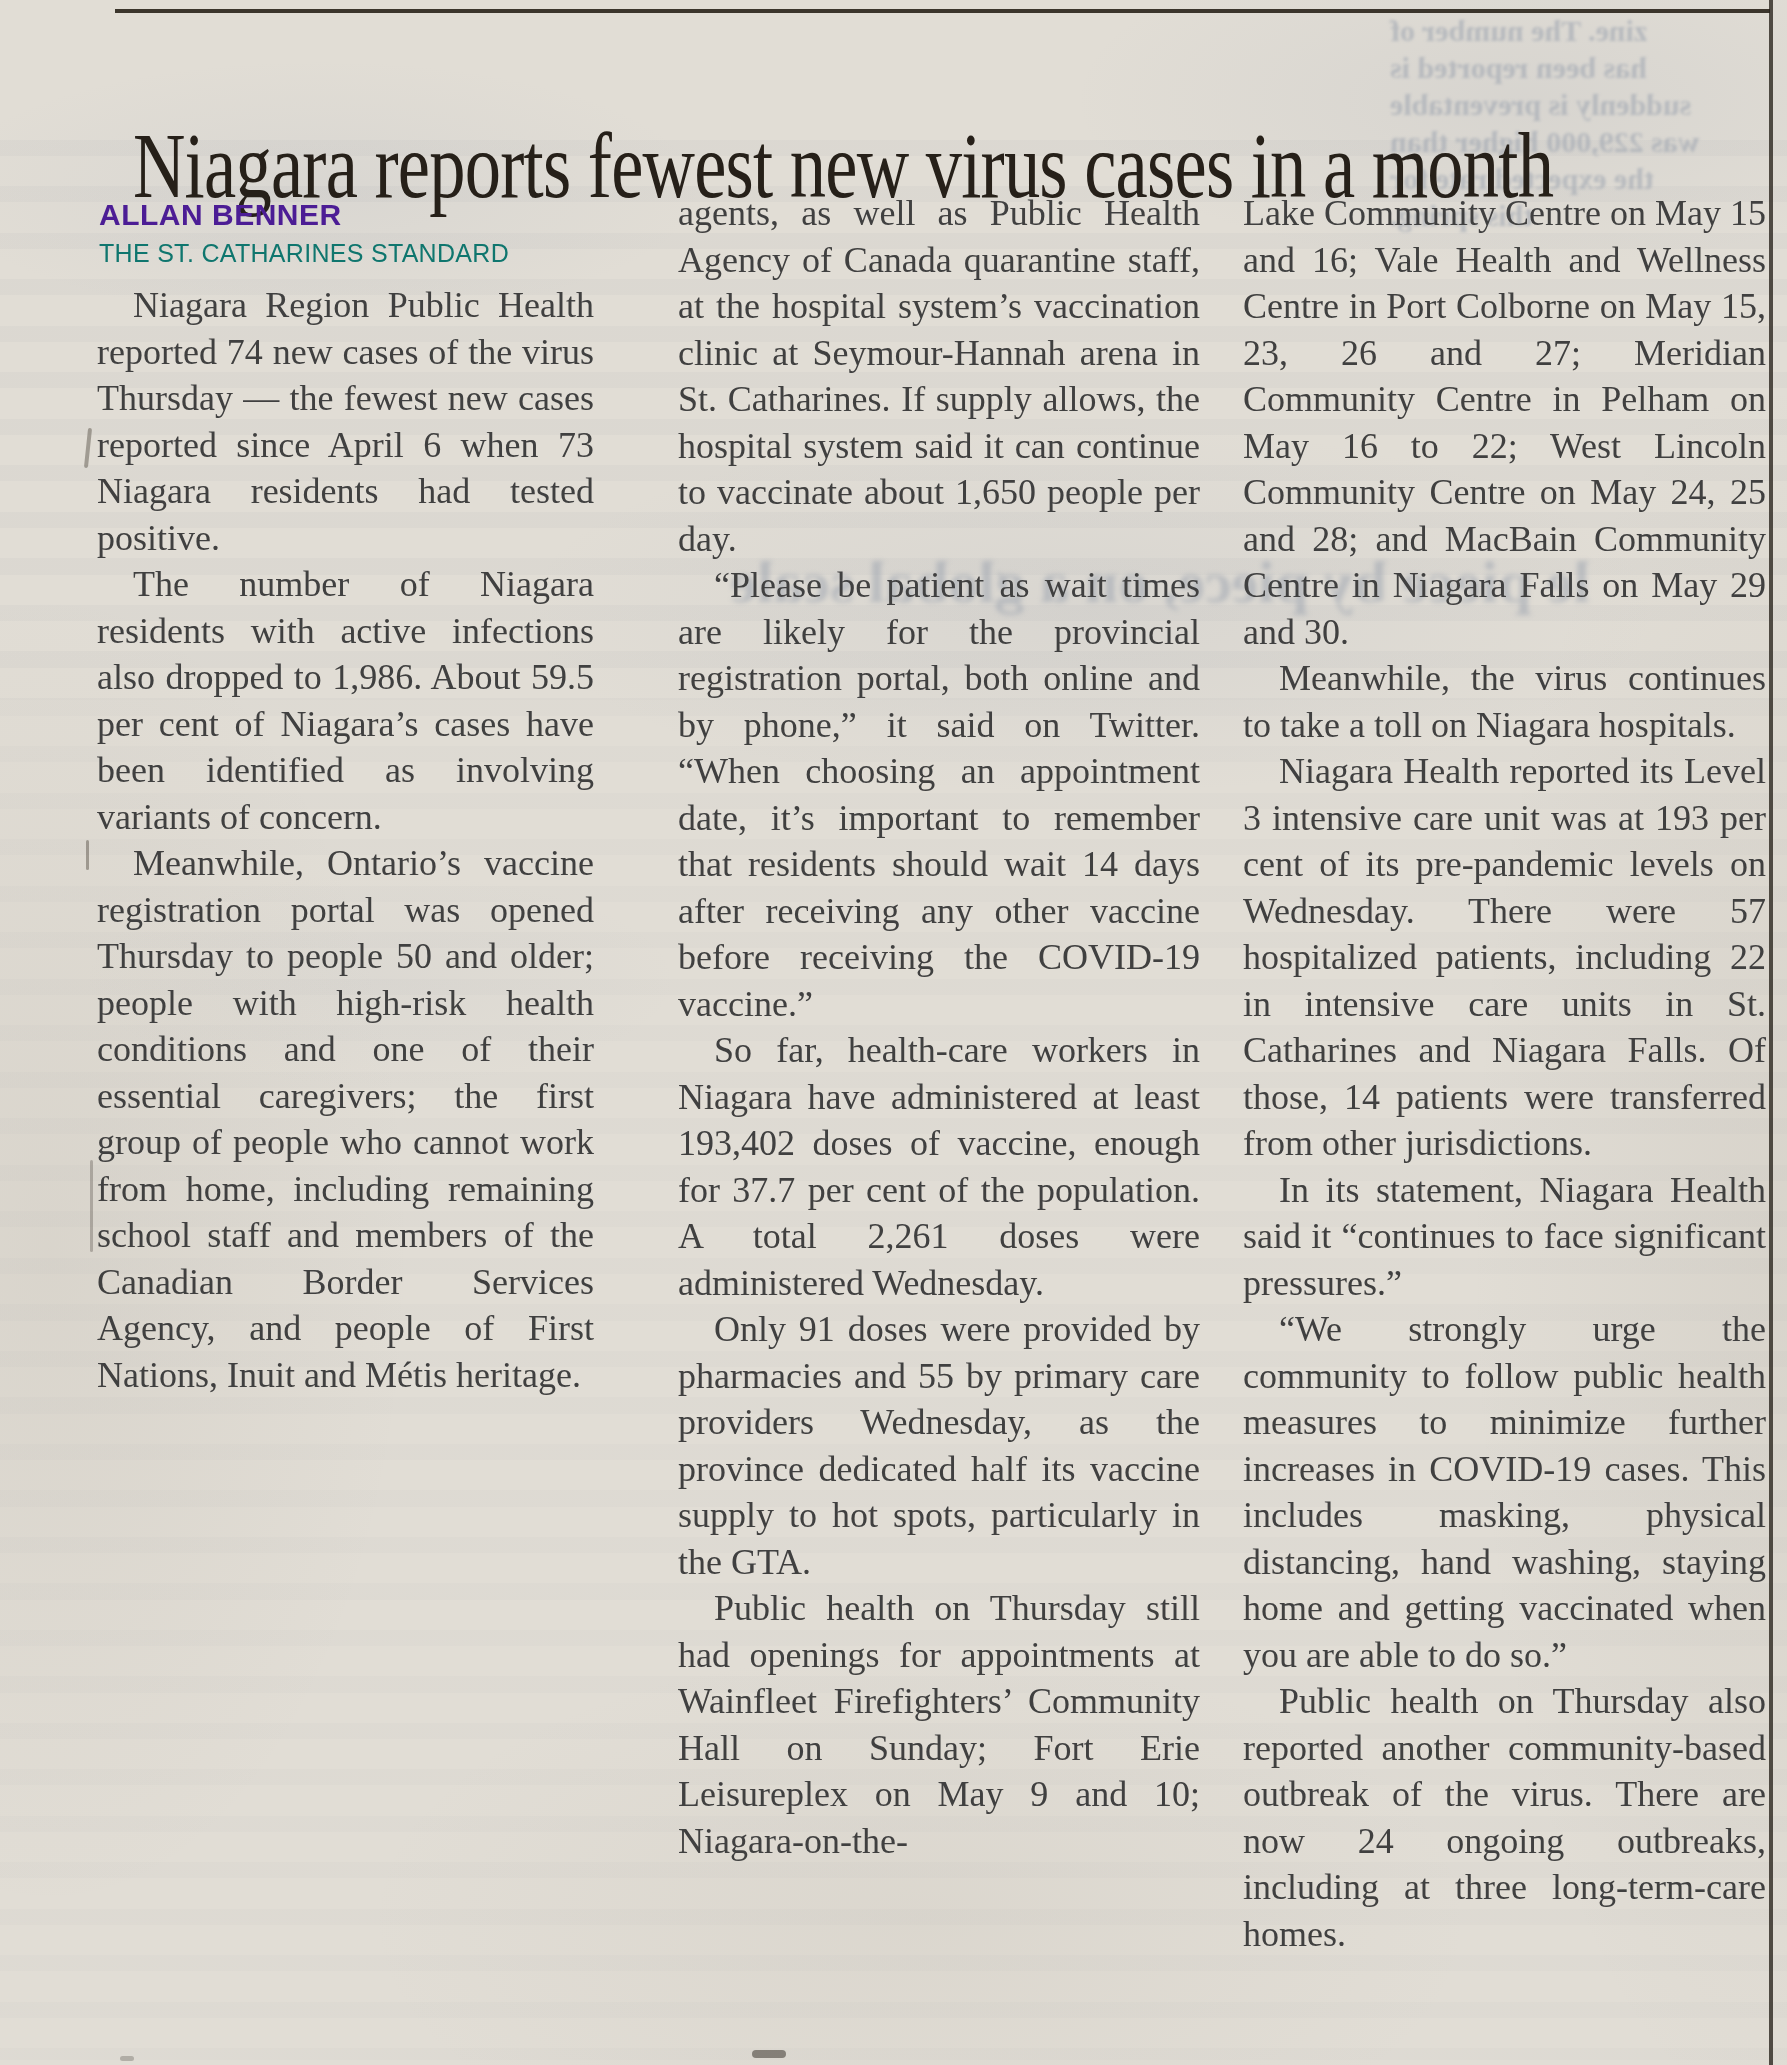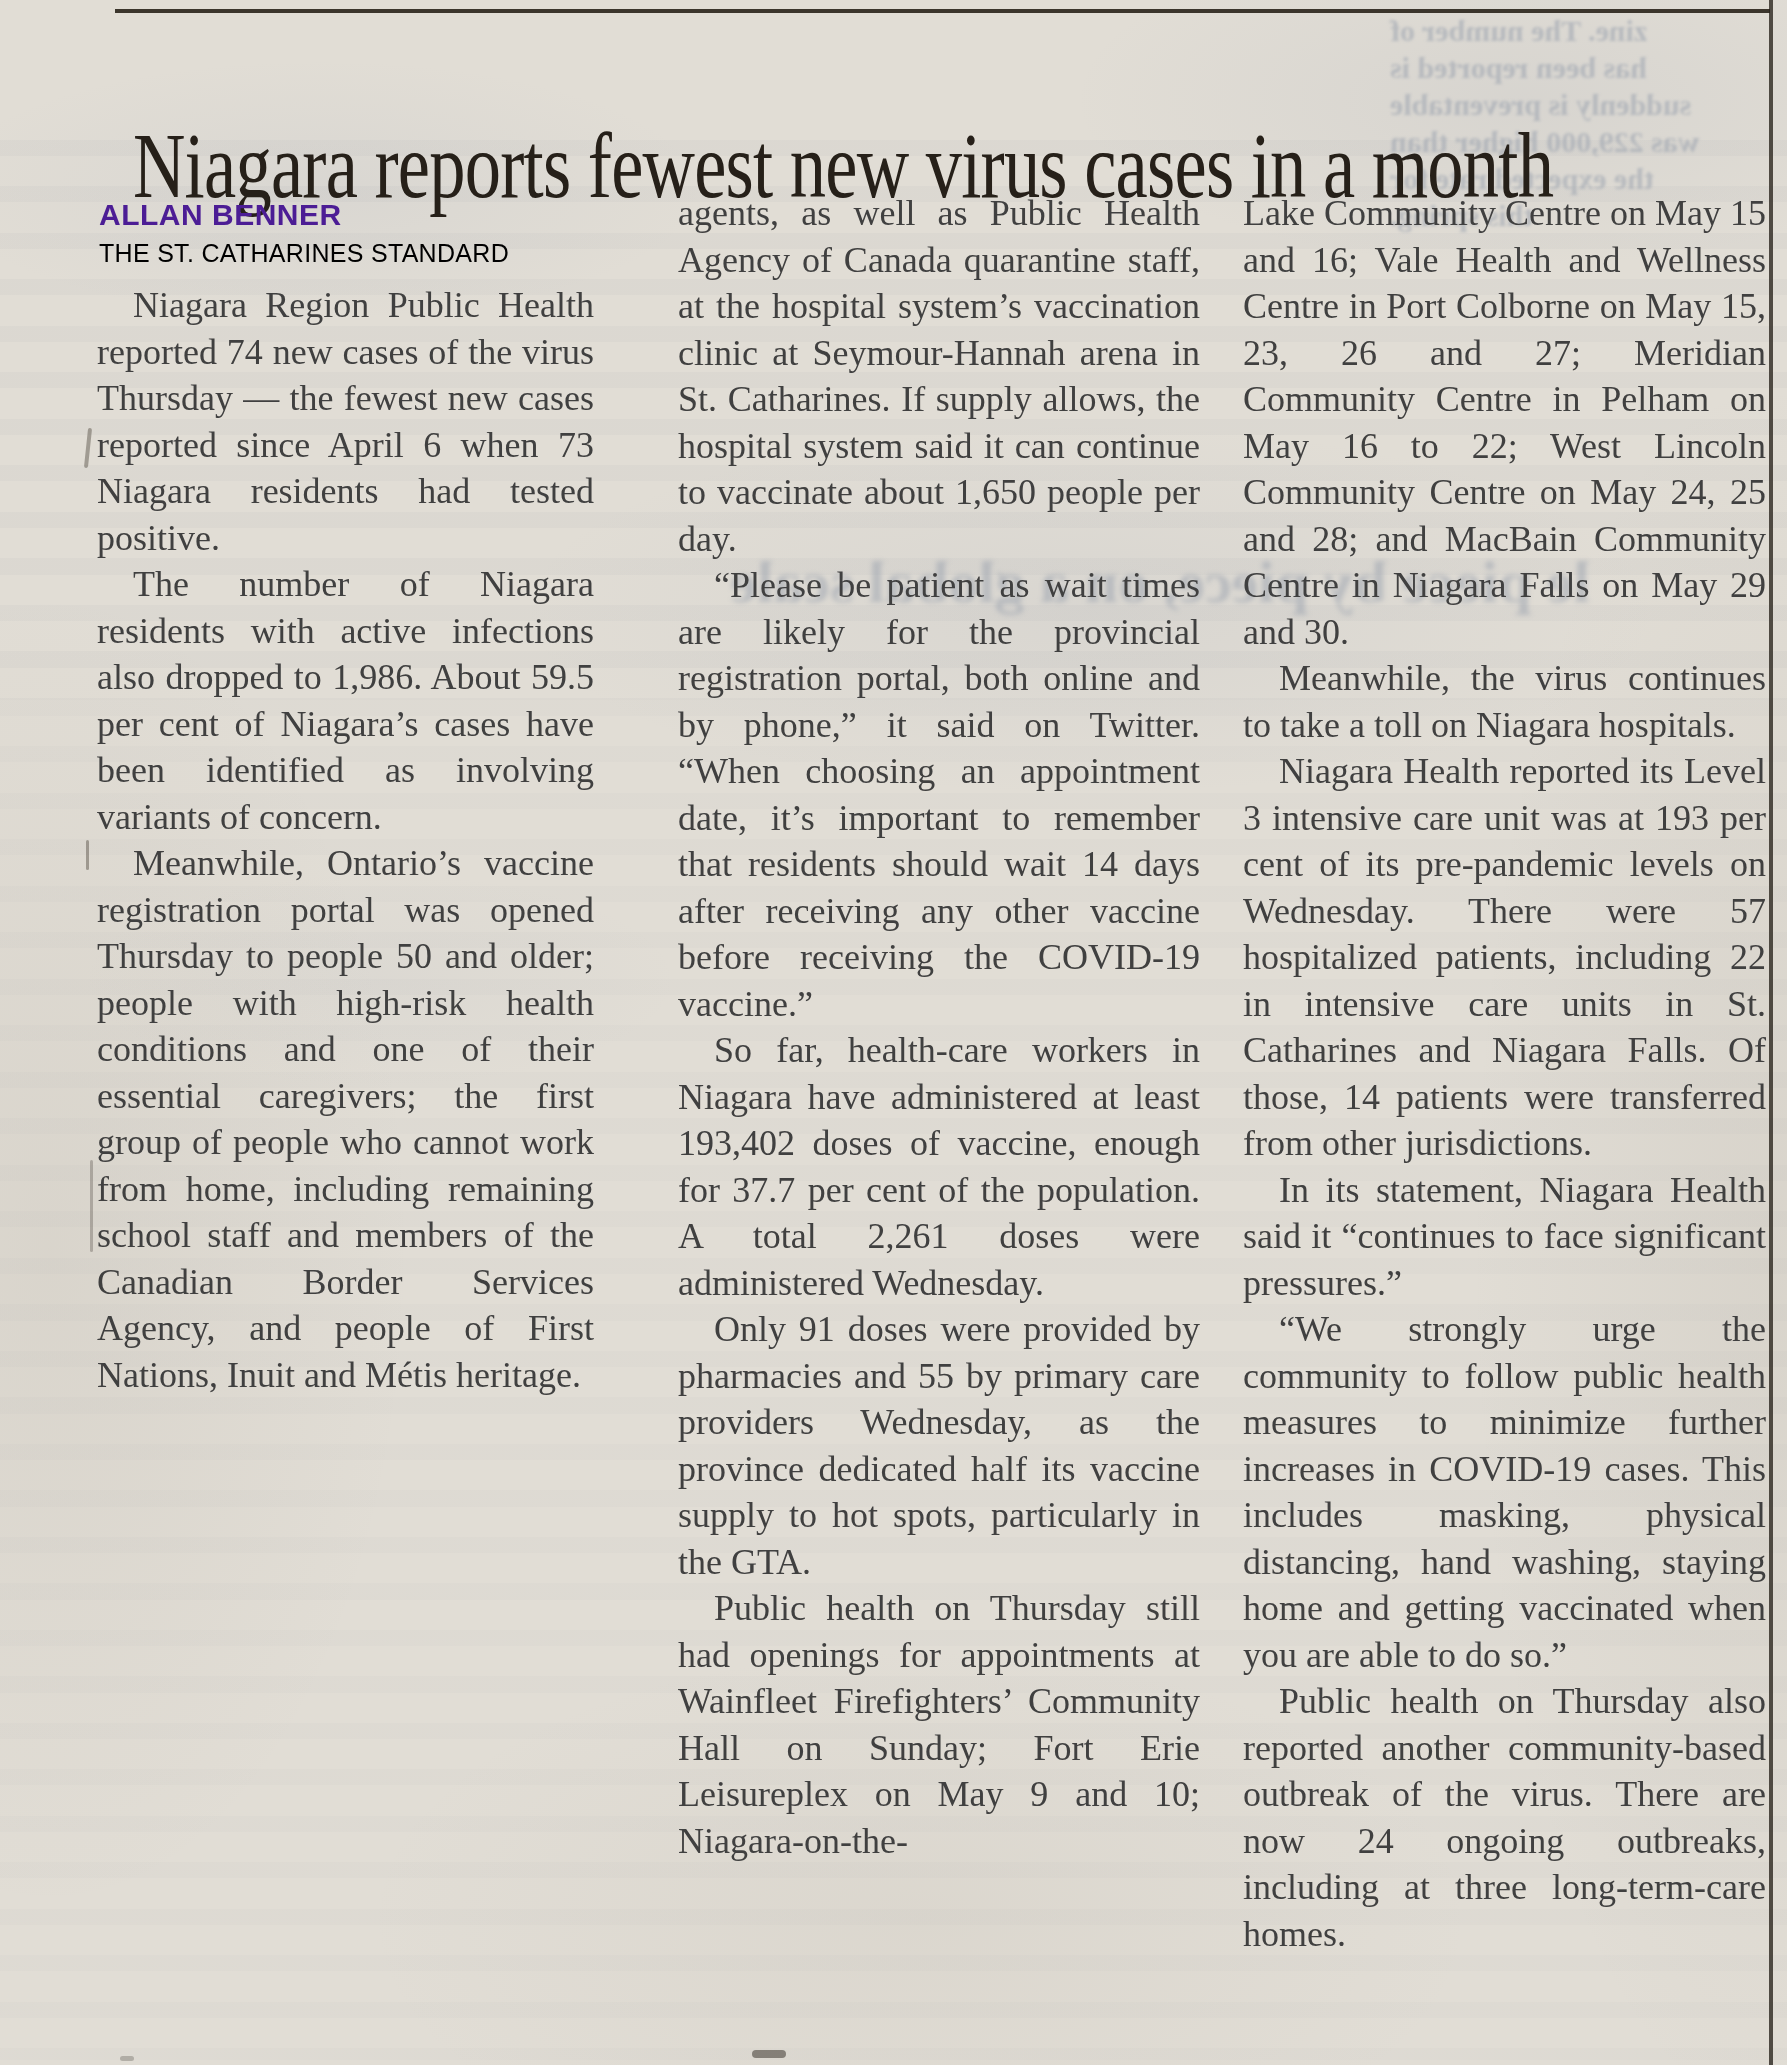--- a/index.html
+++ b/index.html
@@ -20,21 +20,21 @@
   .rule-top{position:absolute;left:115px;top:9px;width:1655px;height:4px;background:#3b352c;}
   .rule-right{position:absolute;left:1769px;top:0;width:4px;height:2065px;background:rgba(42,37,30,0.8);}
   .headline{
     position:absolute;left:133px;top:50px;
     font-family:"Liberation Serif", serif;font-size:93px;font-weight:400;color:#262019;
     letter-spacing:-1px;white-space:nowrap;
     transform:scaleX(0.78);transform-origin:left top;
   }
   .byline{position:absolute;left:99px;top:198px;font-family:"Liberation Sans", sans-serif;}
   .byline-author{font-size:30px;font-weight:700;color:#4c1d95;letter-spacing:0.5px;}
-  .byline-pub{font-size:25px;font-weight:400;color:#000000;letter-spacing:0.3px;margin-top:7px;}
+  .byline-pub{font-size:25px;font-weight:400;color:#0f766e;letter-spacing:0.3px;margin-top:7px;}
   .col{
     position:absolute;
     font-size:36px;line-height:46.5px;color:#404040;text-align:justify;
     text-justify:inter-word;
   }
   #col1{left:97px;top:282px;width:497px;}
   #col2{left:678px;top:190px;width:522px;}
   #col3{left:1243px;top:190px;width:523px;}
   p.para{margin:0;padding:0;}
   p.indent{text-indent:36px;}

